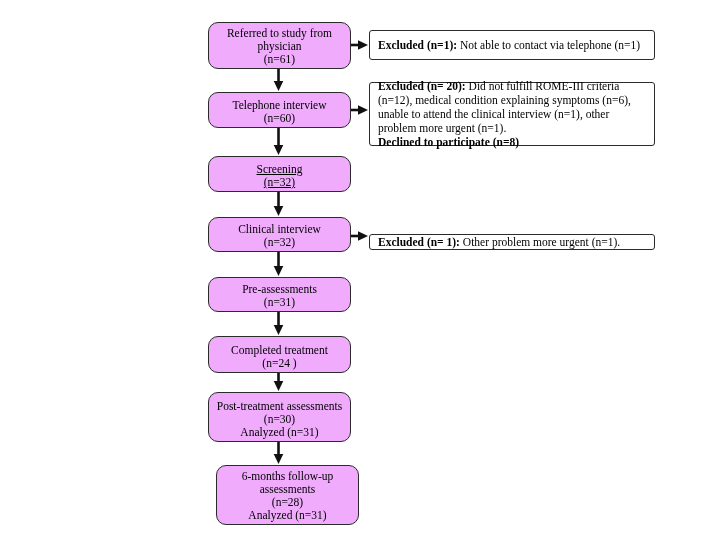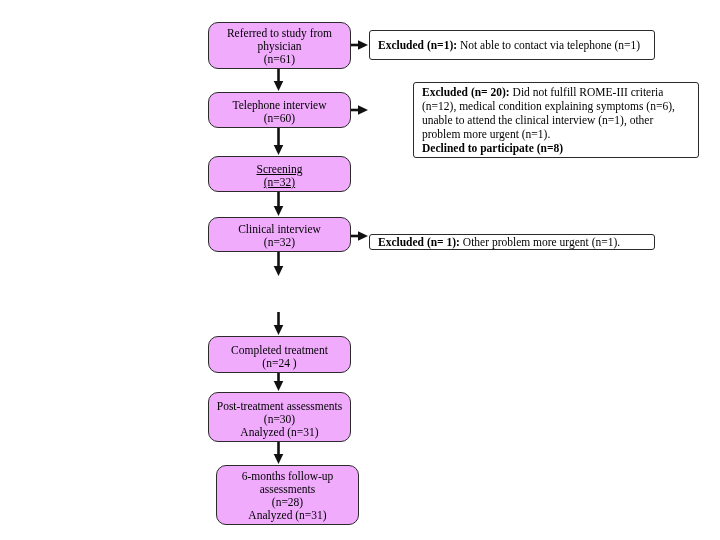--- a/index.html
+++ b/index.html
@@ -123,20 +123,24 @@
   <div class="flow-box" style="top:156px; height:36px;text-decoration:underline;">
     <div class="box-text">Screening
 (n=32)</div>
   </div>
 
   <div class="flow-box" style="top:217px; height:35px;">
     <div class="box-text">Clinical interview
 (n=32)</div>
   </div>
 
+  <div class="flow-box" style="top:277px; height:35px;">
+    <div class="box-text">Pre-assessments
+(n=31)</div>
+  </div>
 
   <div class="flow-box" style="top:336px; height:37px;">
     <div class="box-text">Completed treatment
 (n=24 )</div>
   </div>
 
   <div class="flow-box" style="top:392px; height:50px;">
     <div class="box-text">Post-treatment assessments
 (n=30)
 Analyzed (n=31)</div>
@@ -146,21 +150,21 @@
     <div class="box-text">6-months follow-up
 assessments
 (n=28)
 Analyzed (n=31)</div>
   </div>
 
   <div class="excl-box" style="top:30px; height:30px;">
     <div class="excl-text"><b>Excluded (n=1):</b><span> Not able to contact via telephone (n=1)</span><span class="excl-bold-suffix"></span></div>
   </div>
 
-  <div class="excl-box" style="top:82px; height:76px;margin-left:44px;">
+  <div class="excl-box" style="top:82px; height:64px;">
     <div class="excl-text"><b>Excluded (n= 20):</b><span> Did not fulfill ROME-III criteria (n=12), medical condition explaining symptoms (n=6), unable to attend the clinical interview (n=1), other problem more urgent (n=1).</span><span class="excl-bold-suffix">Declined to participate (n=8)</span></div>
   </div>
 
   <div class="excl-box" style="top:222px; height:16px;margin-top:12px;">
     <div class="excl-text"><b>Excluded (n= 1):</b><span> Other problem more urgent (n=1).</span><span class="excl-bold-suffix"></span></div>
   </div>
 
 </div>
 
 </body></html>

